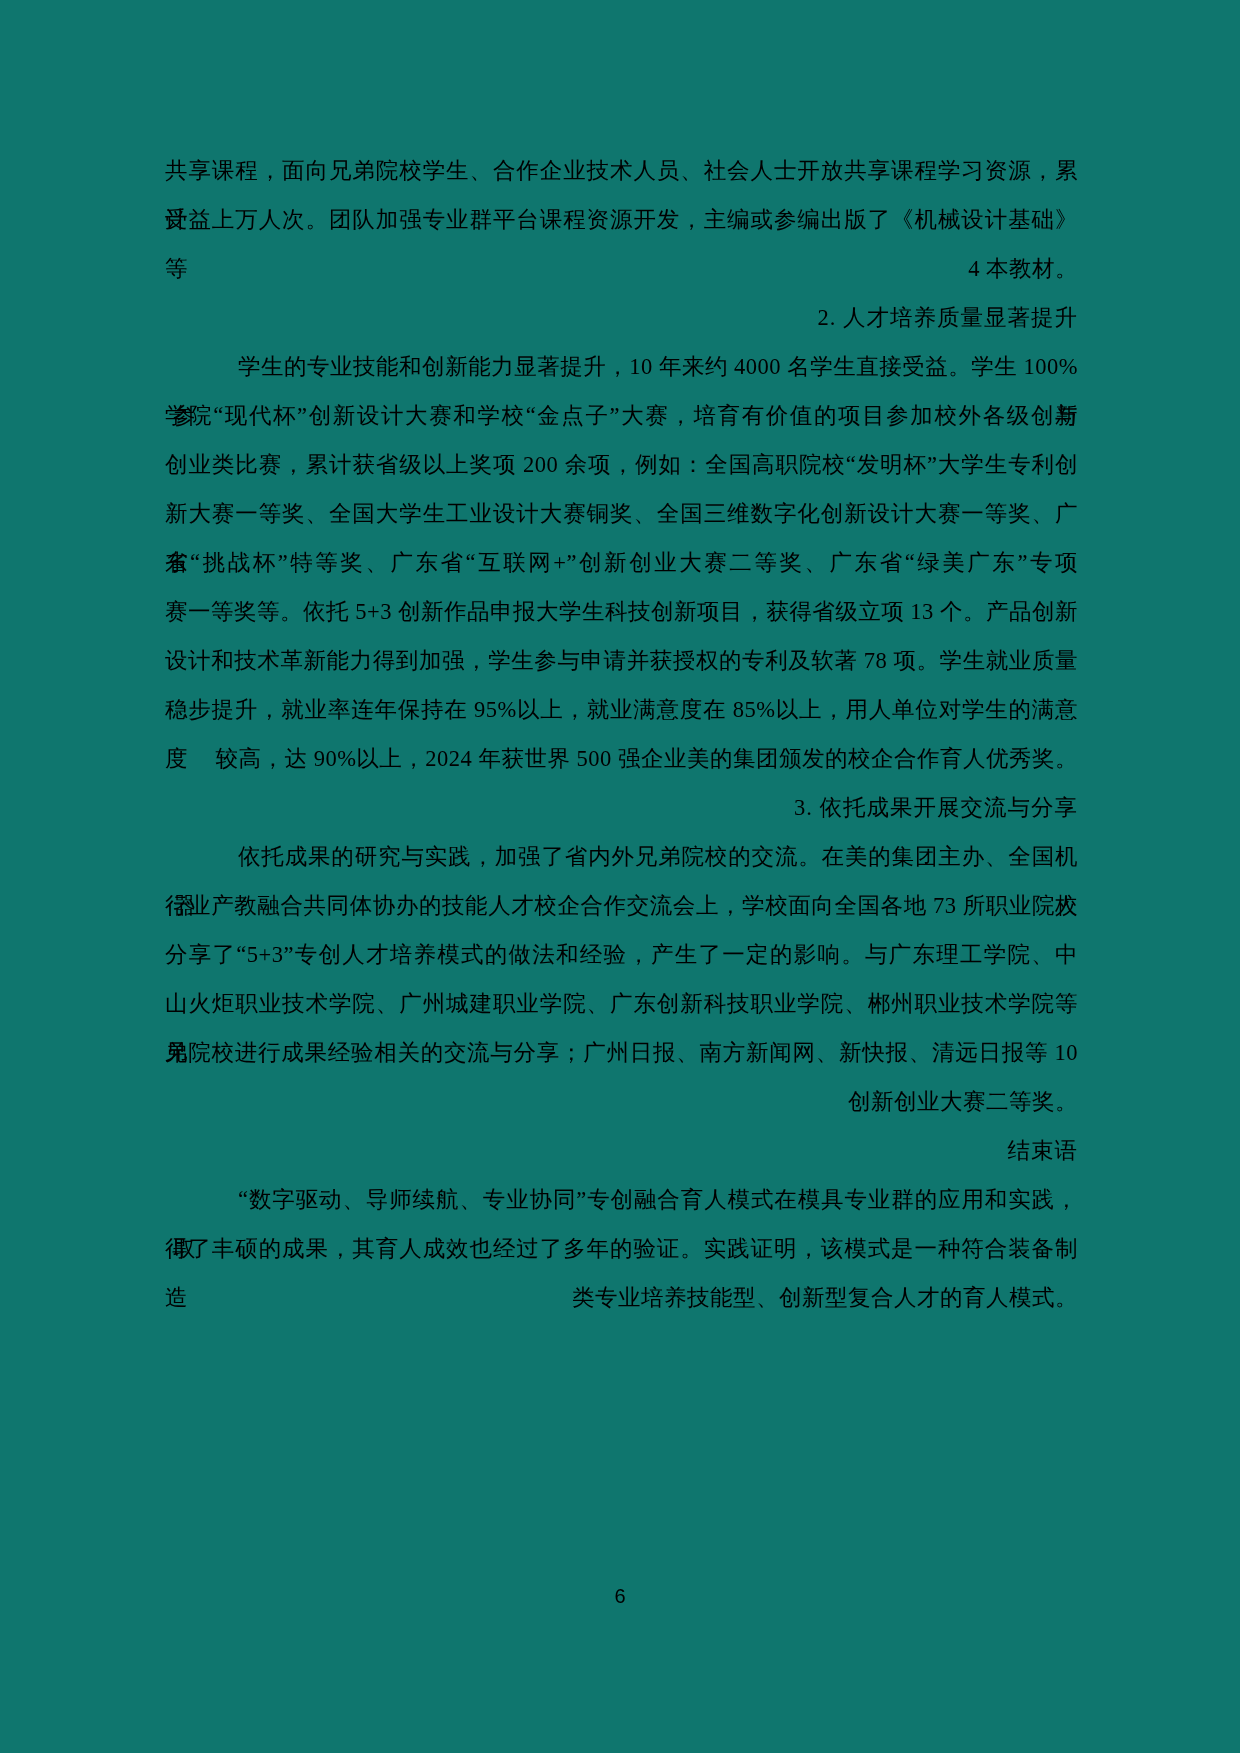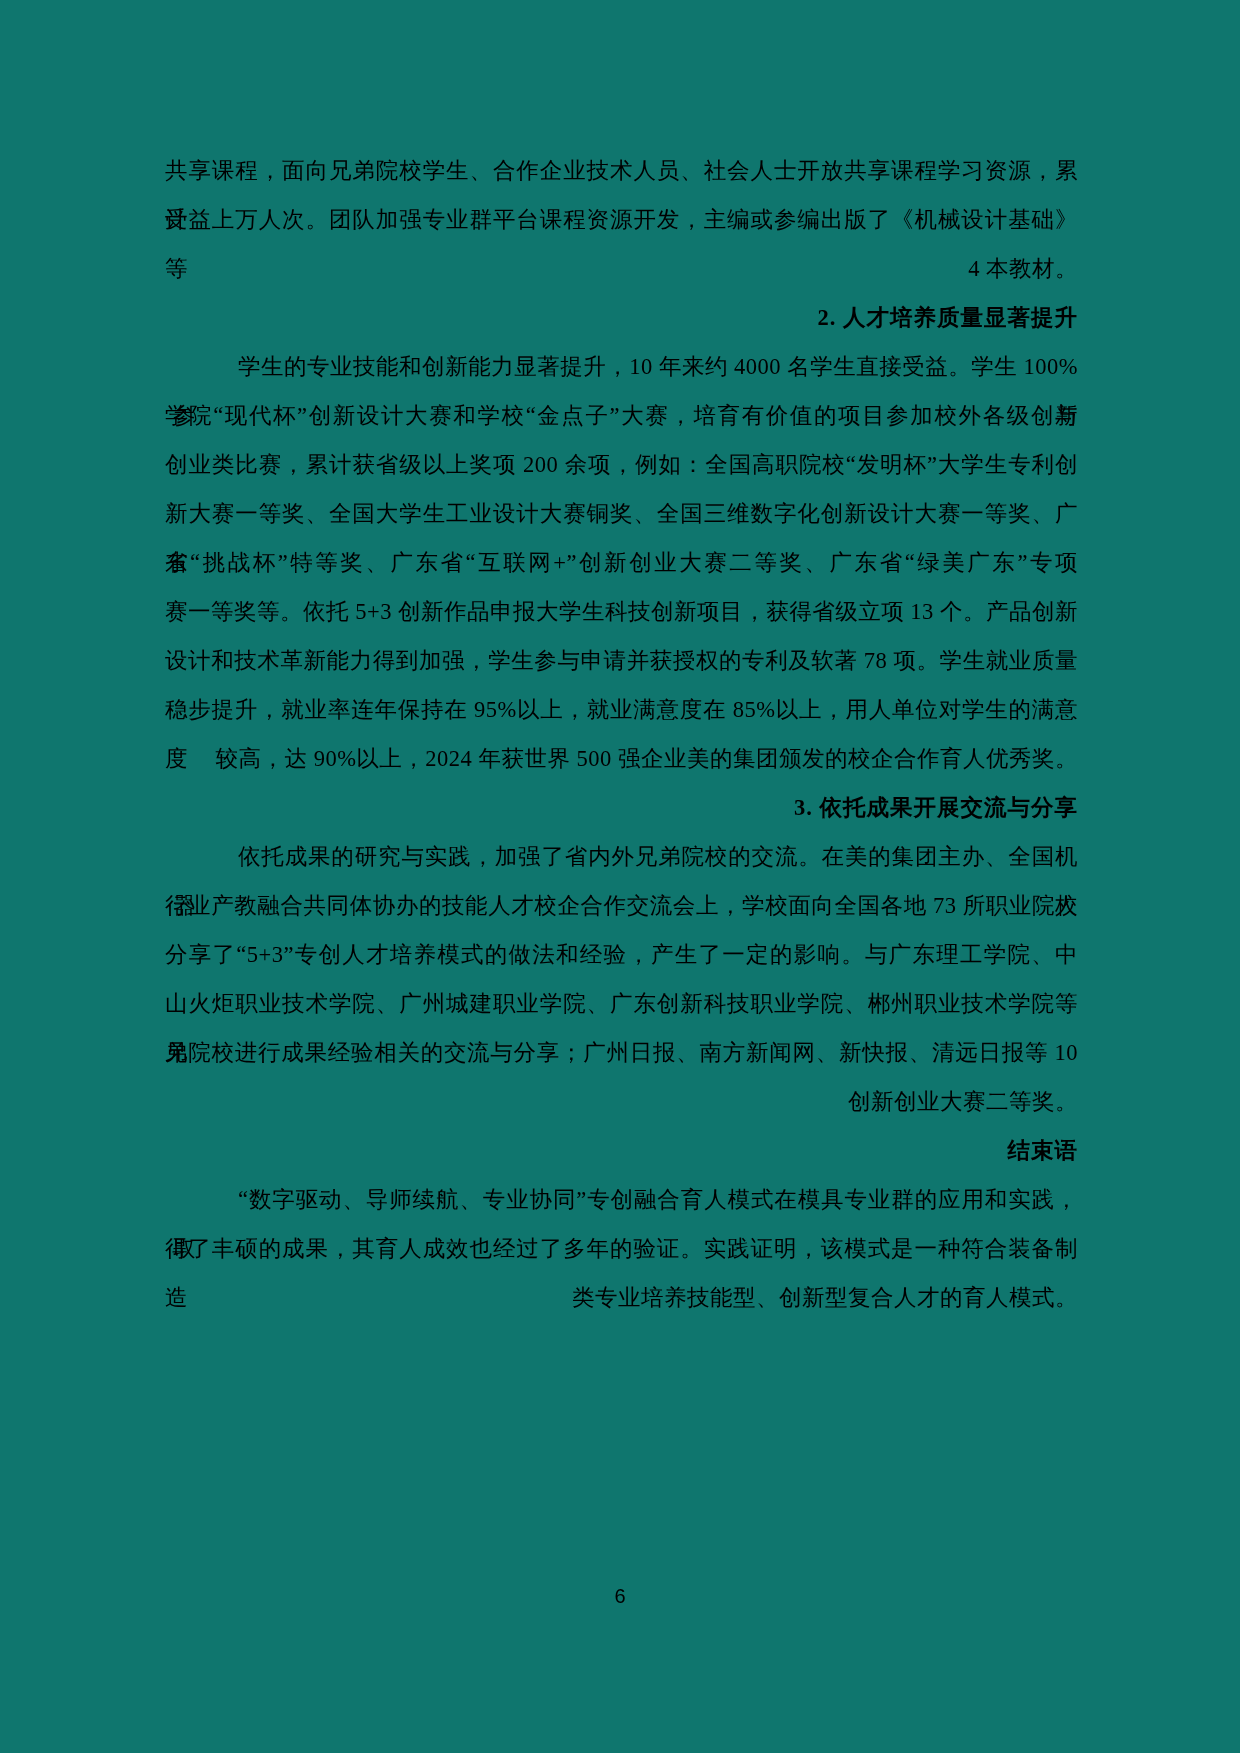--- a/index.html
+++ b/index.html
@@ -31,21 +31,21 @@
   }
   .j {
     text-align: justify;
     text-align-last: justify;
   }
   .indent {
     text-indent: 65px;
     margin-left: 8px;
   }
   .heading {
-    font-weight: 700;
+    font-weight: 400;
     padding-left: 65px;
     letter-spacing: 1px;
   }
   .page-number {
     position: absolute;
     left: 0;
     top: 1582px;
     width: 100%;
     text-align: center;
     font-size: 20px;

